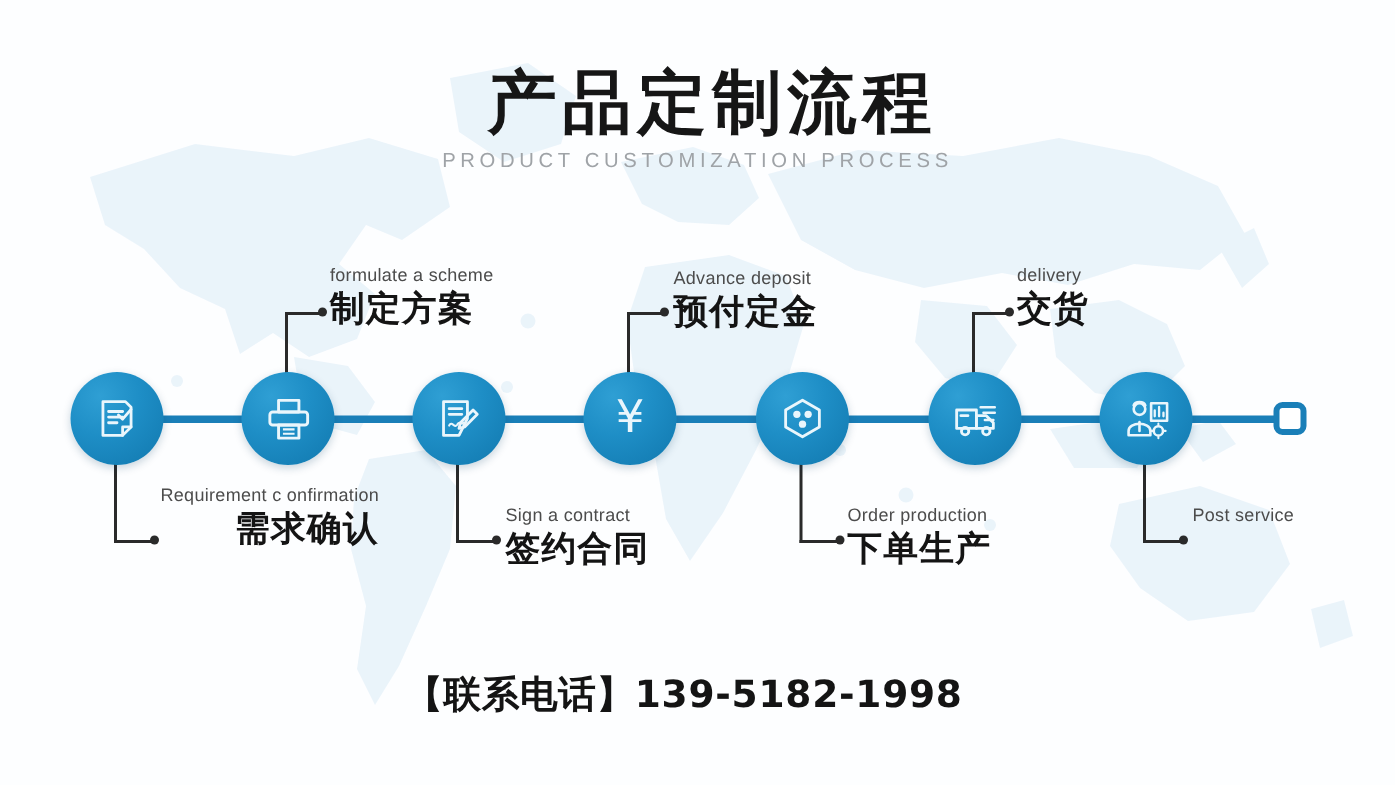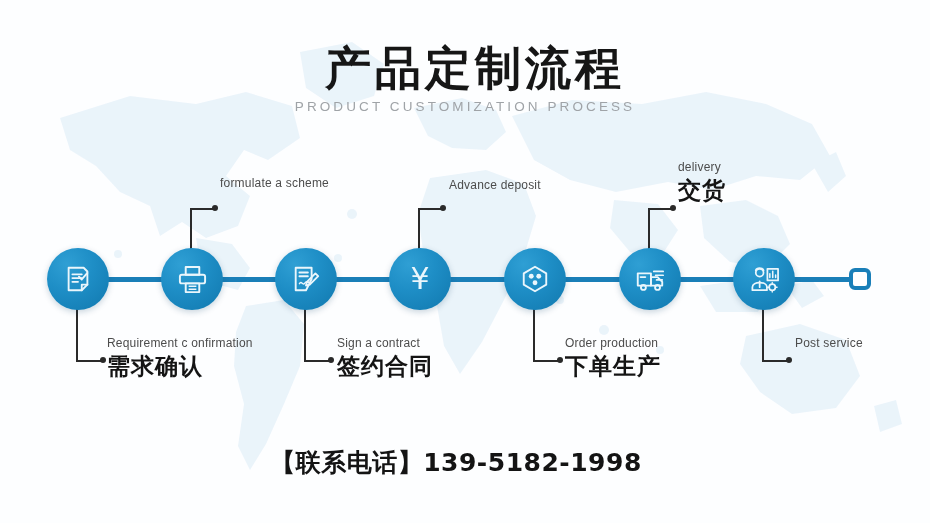--- a/index.html
+++ b/index.html
@@ -242,44 +242,46 @@
           <path d="M11 18 V24"></path>
           <rect x="19" y="5" width="11" height="12"></rect>
           <path d="M21.5 14 V10 M24.5 14 V7.5 M27.5 14 V11.5" stroke-width="1.6"></path>
           <circle cx="24" cy="24" r="3.2"></circle>
           <path d="M24 20.2 V19 M24 29 V27.8 M20.2 24 H19 M29 24 H27.8" stroke-width="1.4"></path>
         </g>
       </svg>
     </span>
   </div>
 
-  <div class="lbl" style="left:107px;top:336px;">
+  <div class="lbl" style="left:107px;top:323px;text-align:right;">
     <div class="en">Requirement  c onfirmation</div>
     <div class="cn">需求确认</div>
   </div>
 
   <div class="lbl" style="left:220px;top:176px;">
     <div class="en">formulate a scheme</div>
+    <div class="cn">制定方案</div>
   </div>
 
   <div class="lbl" style="left:337px;top:336px;">
     <div class="en">Sign a contract</div>
     <div class="cn">签约合同</div>
   </div>
 
   <div class="lbl" style="left:449px;top:178px;">
     <div class="en">Advance deposit</div>
+    <div class="cn">预付定金</div>
   </div>
 
   <div class="lbl" style="left:565px;top:336px;">
     <div class="en">Order production</div>
     <div class="cn">下单生产</div>
   </div>
 
-  <div class="lbl" style="left:678px;top:160px;">
+  <div class="lbl" style="left:678px;top:176px;">
     <div class="en">delivery</div>
     <div class="cn">交货</div>
   </div>
 
   <div class="lbl" style="left:795px;top:336px;">
     <div class="en">Post service</div>
   </div>
 
   <div class="phone">【联系电话】139-5182-1998</div>
 

